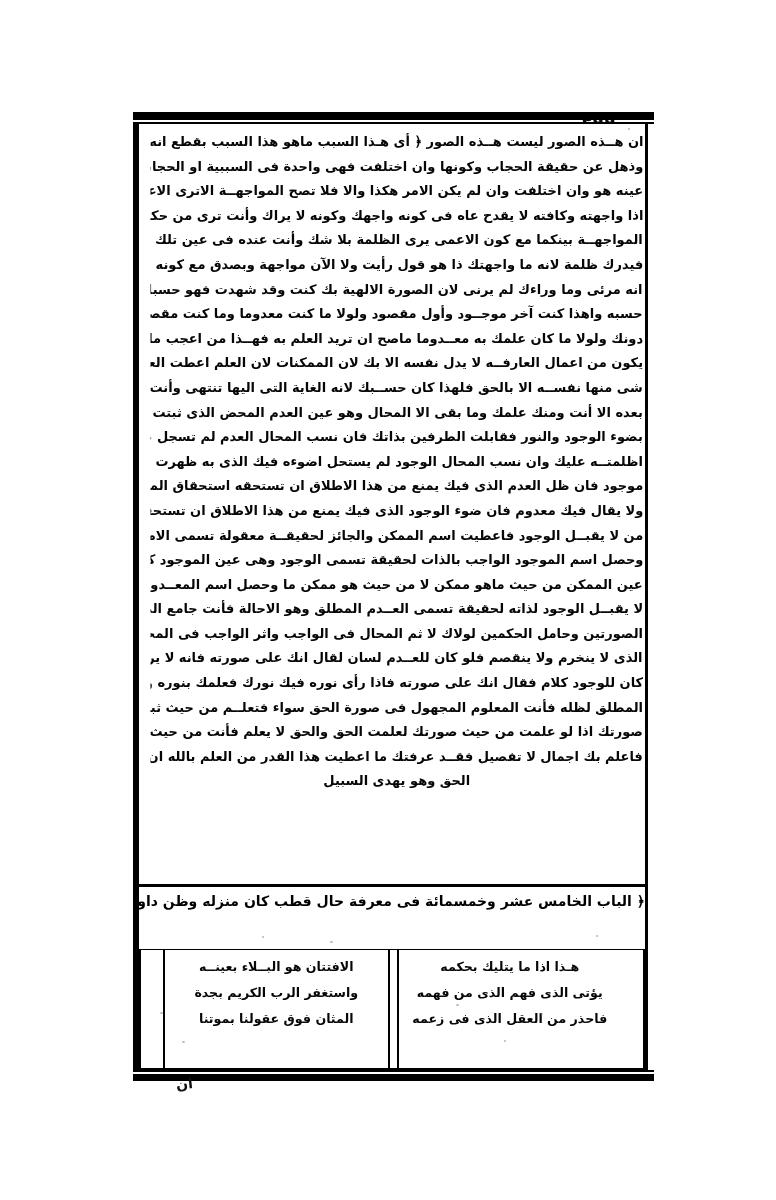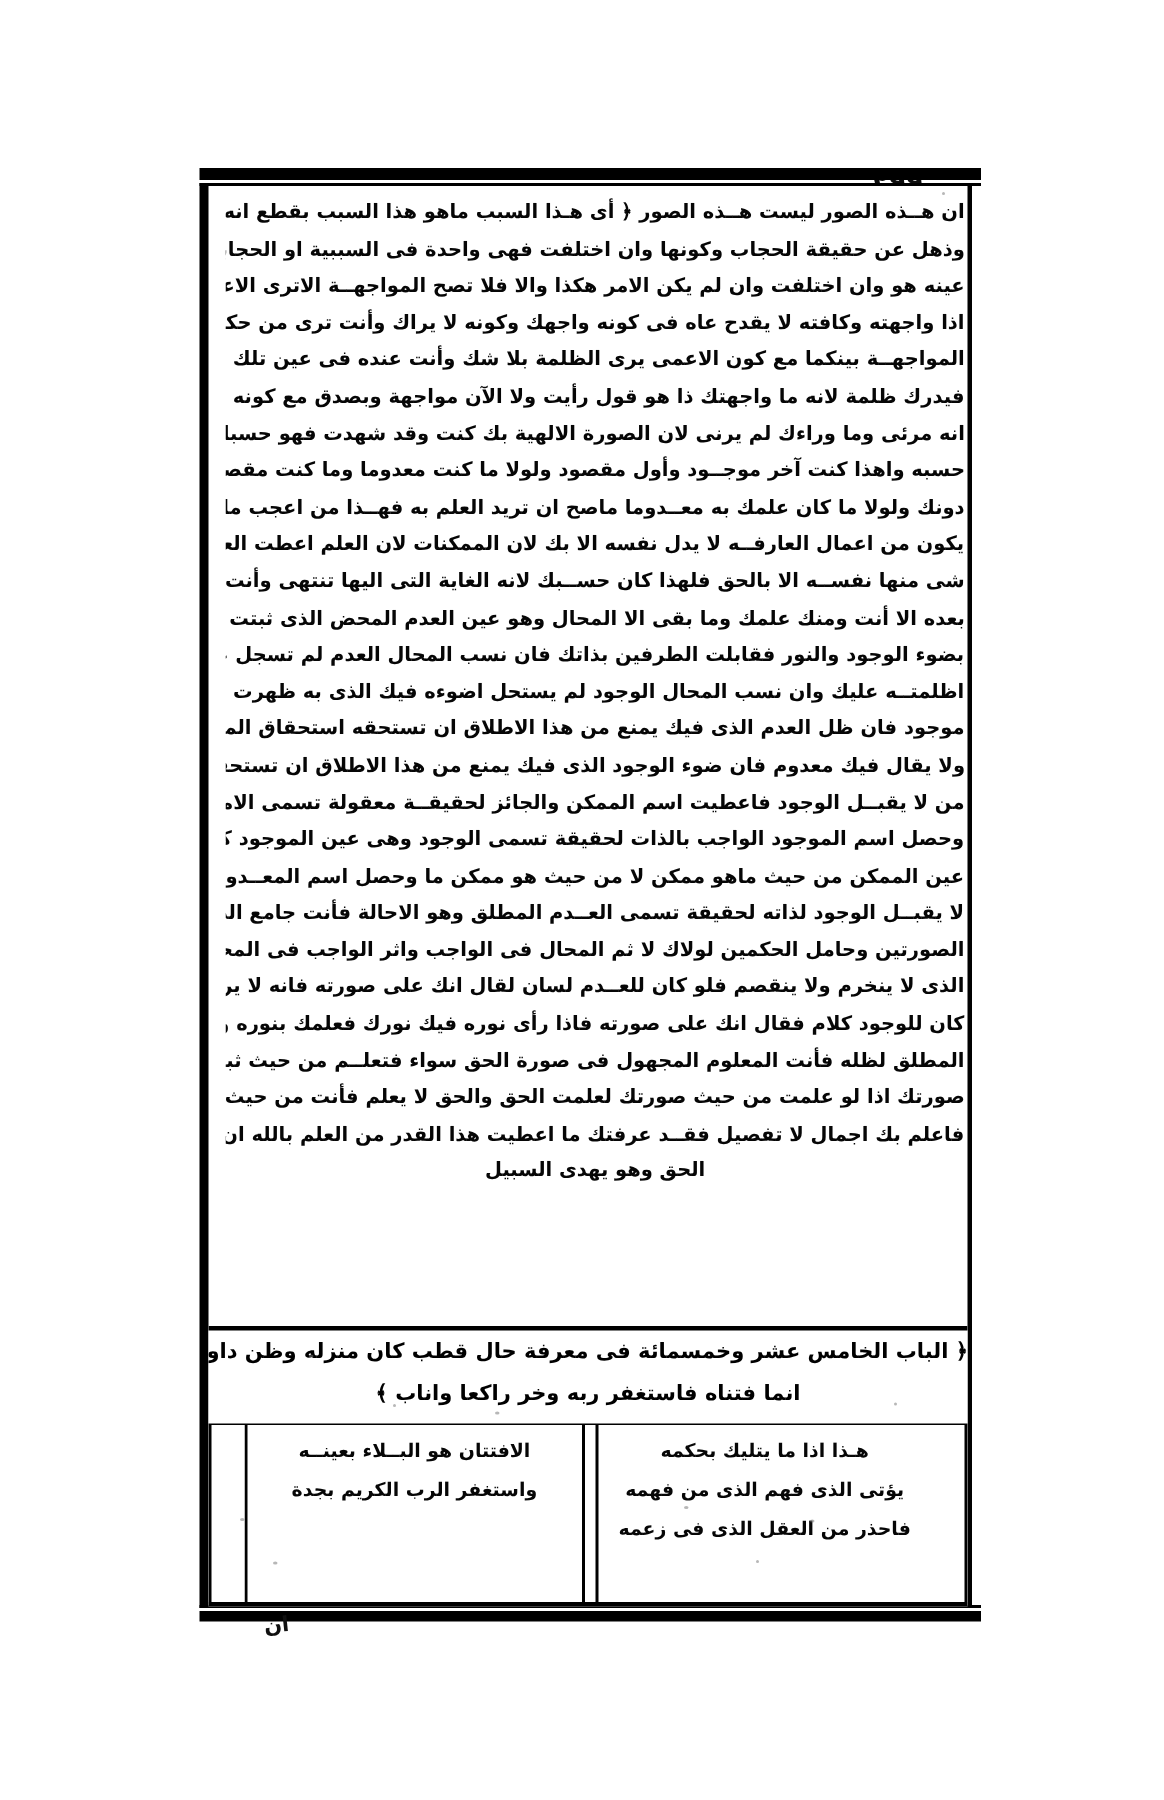--- a/index.html
+++ b/index.html
@@ -249,30 +249,30 @@
       <span class="prose-line">الذى لا ينخرم ولا ينقصم فلو كان للعــدم لسان لقال انك على صورته فانه لا يرى منك الا ظلــه كما</span>
       <span class="prose-line">كان للوجود كلام فقال انك على صورته فاذا رأى نوره فيك نورك فعلمك بنوره و جهلك العــدم</span>
       <span class="prose-line">المطلق لظله فأنت المعلوم المجهول فى صورة الحق سواء فتعلــم من حيث ثبتــك لا من حيث</span>
       <span class="prose-line">صورتك اذا لو علمت من حيث صورتك لعلمت الحق والحق لا يعلم فأنت من حيث صورتك لا تعلــم</span>
       <span class="prose-line">فاعلم بك اجمال لا تفصيل فقــد عرفتك ما اعطيت هذا القدر من العلم بالله ان عقلت وانه يقول</span>
       <span class="prose-line tail">الحق وهو يهدى السبيل</span>
     </div>
 
     <div id="chapter-panel">
       <span class="chapter-line">﴿ الباب الخامس عشر وخمسمائة فى معرفة حال قطب كان منزله وظن داود</span>
-      <span class="chapter-line">انما فتناه فاستغفر ربه وخر راكعا واناب ﴾</span>
     </div>
 
     <div id="verse-table">
 
       <div class="verse-gutter right-gutter"></div>
 
       <div class="verse-col col-right">
         <span class="verse-line">الافتتان هو البــلاء بعينــه</span>
         <span class="verse-line">واستغفر الرب الكريم بجدة</span>
+        <span class="verse-line">المثان فوق عقولنا بموتنا</span>
       </div>
 
       <div class="verse-divider"></div>
 
       <div class="verse-col col-left">
         <span class="verse-line">هـذا اذا ما يتليك بحكمه</span>
         <span class="verse-line">يؤتى الذى فهم الذى من فهمه</span>
         <span class="verse-line">فاحذر من العقل الذى فى زعمه</span>
       </div>
 

